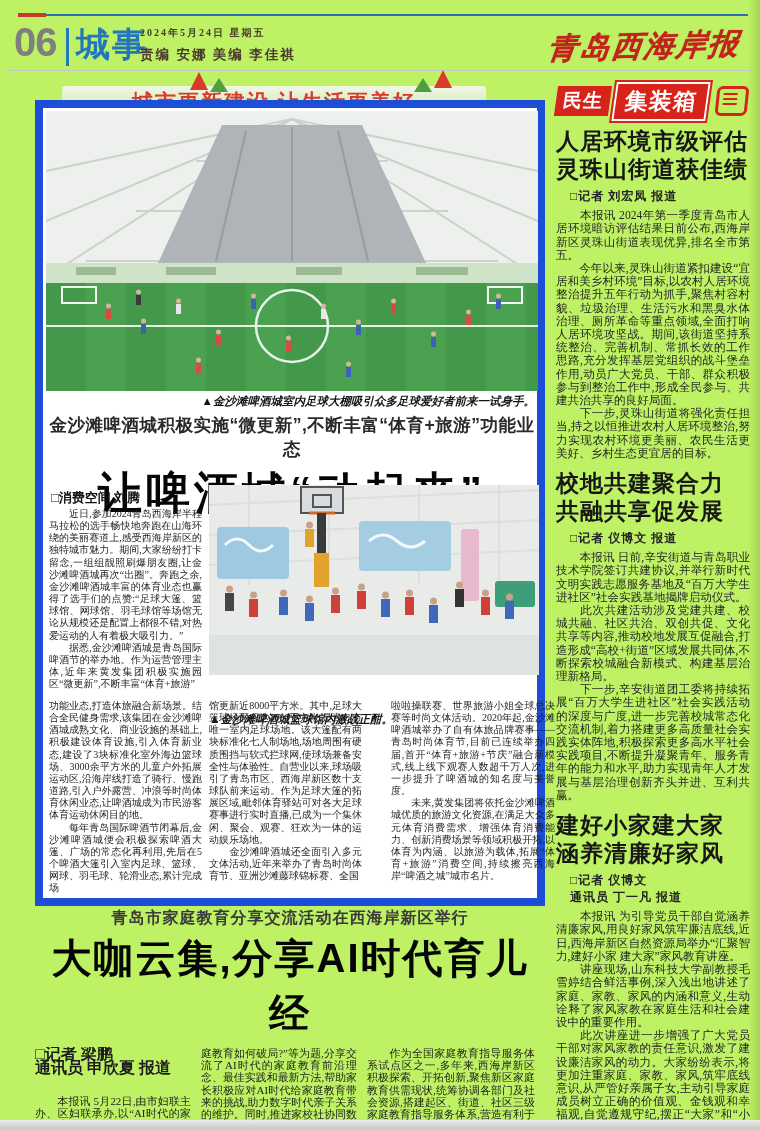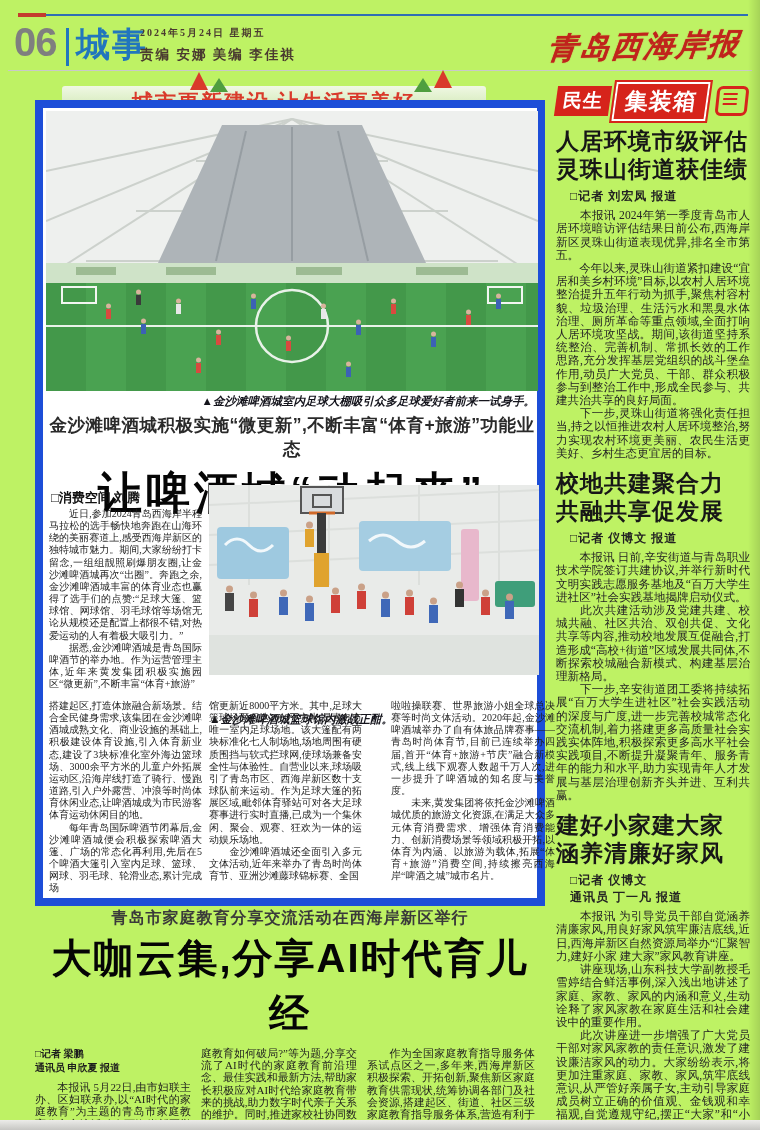--- a/index.html
+++ b/index.html
@@ -60,21 +60,21 @@
   .sb-gap{}
   
   .bottom-wrap{left:35px;top:908px;width:510px;}
   .b-kicker{text-align:center;font-family:"Liberation Sans",sans-serif;font-size:16px;font-weight:600;color:#3a3a3a;letter-spacing:1px;}
   .b-headline{text-align:center;font-family:"Liberation Sans",sans-serif;font-size:40px;font-weight:900;color:#050505;letter-spacing:2px;margin-top:2px;}
   .b-cols{display:flex;margin-top:6px;}
   .b-col{font-size:10.9px;line-height:12.2px;text-align:justify;color:#1d1d1d;height:140px;overflow:hidden;}
   .b-col1{width:156px;}
   .b-col2{width:156px;margin-left:10px;}
   .b-col3{width:168px;margin-left:10px;}
-  .b-byline{font-size:10px;font-weight:700;white-space:pre-line;line-height:14px;margin-bottom:6px;}
+  .b-byline{font-size:16px;font-weight:700;white-space:pre-line;line-height:14px;margin-bottom:20px;}
   
   .edge-right{right:0;top:0;width:12px;height:1130px;background:linear-gradient(to right,rgba(0,0,0,0),rgba(0,0,0,0.13));}
   .edge-bottom{left:0;top:1120px;width:760px;height:10px;background:linear-gradient(#ecece9,#c6c6c3);}
 </style>
 </head>
 <body>
 
 <div class="page">
 
   <div class="abs top-red-bar"></div>
@@ -285,21 +285,21 @@
             </g>
           <g transform="translate(96,44)">
               <circle cx="4.5" cy="-4" r="3.5" fill="#caa188"></circle>
               <rect width="9" height="18" fill="#e0a32e"></rect>
             </g>
         </g>
       </svg>
 
       <div class="abs caption m-caption2">▲金沙滩啤酒城篮球馆内激战正酣。</div>
 
-      <div class="abs body-col flow m-col1">搭建起区,打造体旅融合新场景。结合全民健身需求,该集团在金沙滩啤酒城成熟文化、商业设施的基础上,积极建设体育设施,引入体育新业态,建设了3块标准化室外海边篮球场、3000余平方米的儿童户外拓展运动区,沿海岸线打造了骑行、慢跑道路,引入户外露营、冲浪等时尚体育休闲业态,让啤酒城成为市民游客体育运动休闲目的地。
+      <div class="abs body-col flow m-col1">功能业态,打造体旅融合新场景。结合全民健身需求,该集团在金沙滩啤酒城成熟文化、商业设施的基础上,积极建设体育设施,引入体育新业态,建设了3块标准化室外海边篮球场、3000余平方米的儿童户外拓展运动区,沿海岸线打造了骑行、慢跑道路,引入户外露营、冲浪等时尚体育休闲业态,让啤酒城成为市民游客体育运动休闲目的地。
 　　每年青岛国际啤酒节闭幕后,金沙滩啤酒城便会积极探索啤酒大篷、广场的常态化再利用,先后在5个啤酒大篷引入室内足球、篮球、网球、羽毛球、轮滑业态,累计完成场</div>
       <div class="abs body-col flow m-col2">馆更新近8000平方米。其中,足球大篷球场面积达3000平方米,是青岛市唯一室内足球场地。该大篷配有两块标准化七人制场地,场地周围有硬质围挡与软式拦球网,使球场兼备安全性与体验性。自营业以来,球场吸引了青岛市区、西海岸新区数十支球队前来运动。作为足球大篷的拓展区域,毗邻体育驿站可对各大足球赛事进行实时直播,已成为一个集休闲、聚会、观赛、狂欢为一体的运动娱乐场地。
 　　金沙滩啤酒城还全面引入多元文体活动,近年来举办了青岛时尚体育节、亚洲沙滩藤球锦标赛、全国</div>
       <div class="abs body-col flow m-col3">啦啦操联赛、世界旅游小姐全球总决赛等时尚文体活动。2020年起,金沙滩啤酒城举办了自有体旅品牌赛事——青岛时尚体育节,目前已连续举办四届,首开“体育+旅游+节庆”融合新模式,线上线下观赛人数超千万人次,进一步提升了啤酒城的知名度与美誉度。
 　　未来,黄发集团将依托金沙滩啤酒城优质的旅游文化资源,在满足大众多元体育消费需求、增强体育消费能力、创新消费场景等领域积极开拓,以体育为内涵、以旅游为载体,拓展“体育+旅游”消费空间,持续擦亮西海岸“啤酒之城”城市名片。</div>
     </div>
   </div>
 
   <div class="abs sidebar">
     <div class="badge-row">

